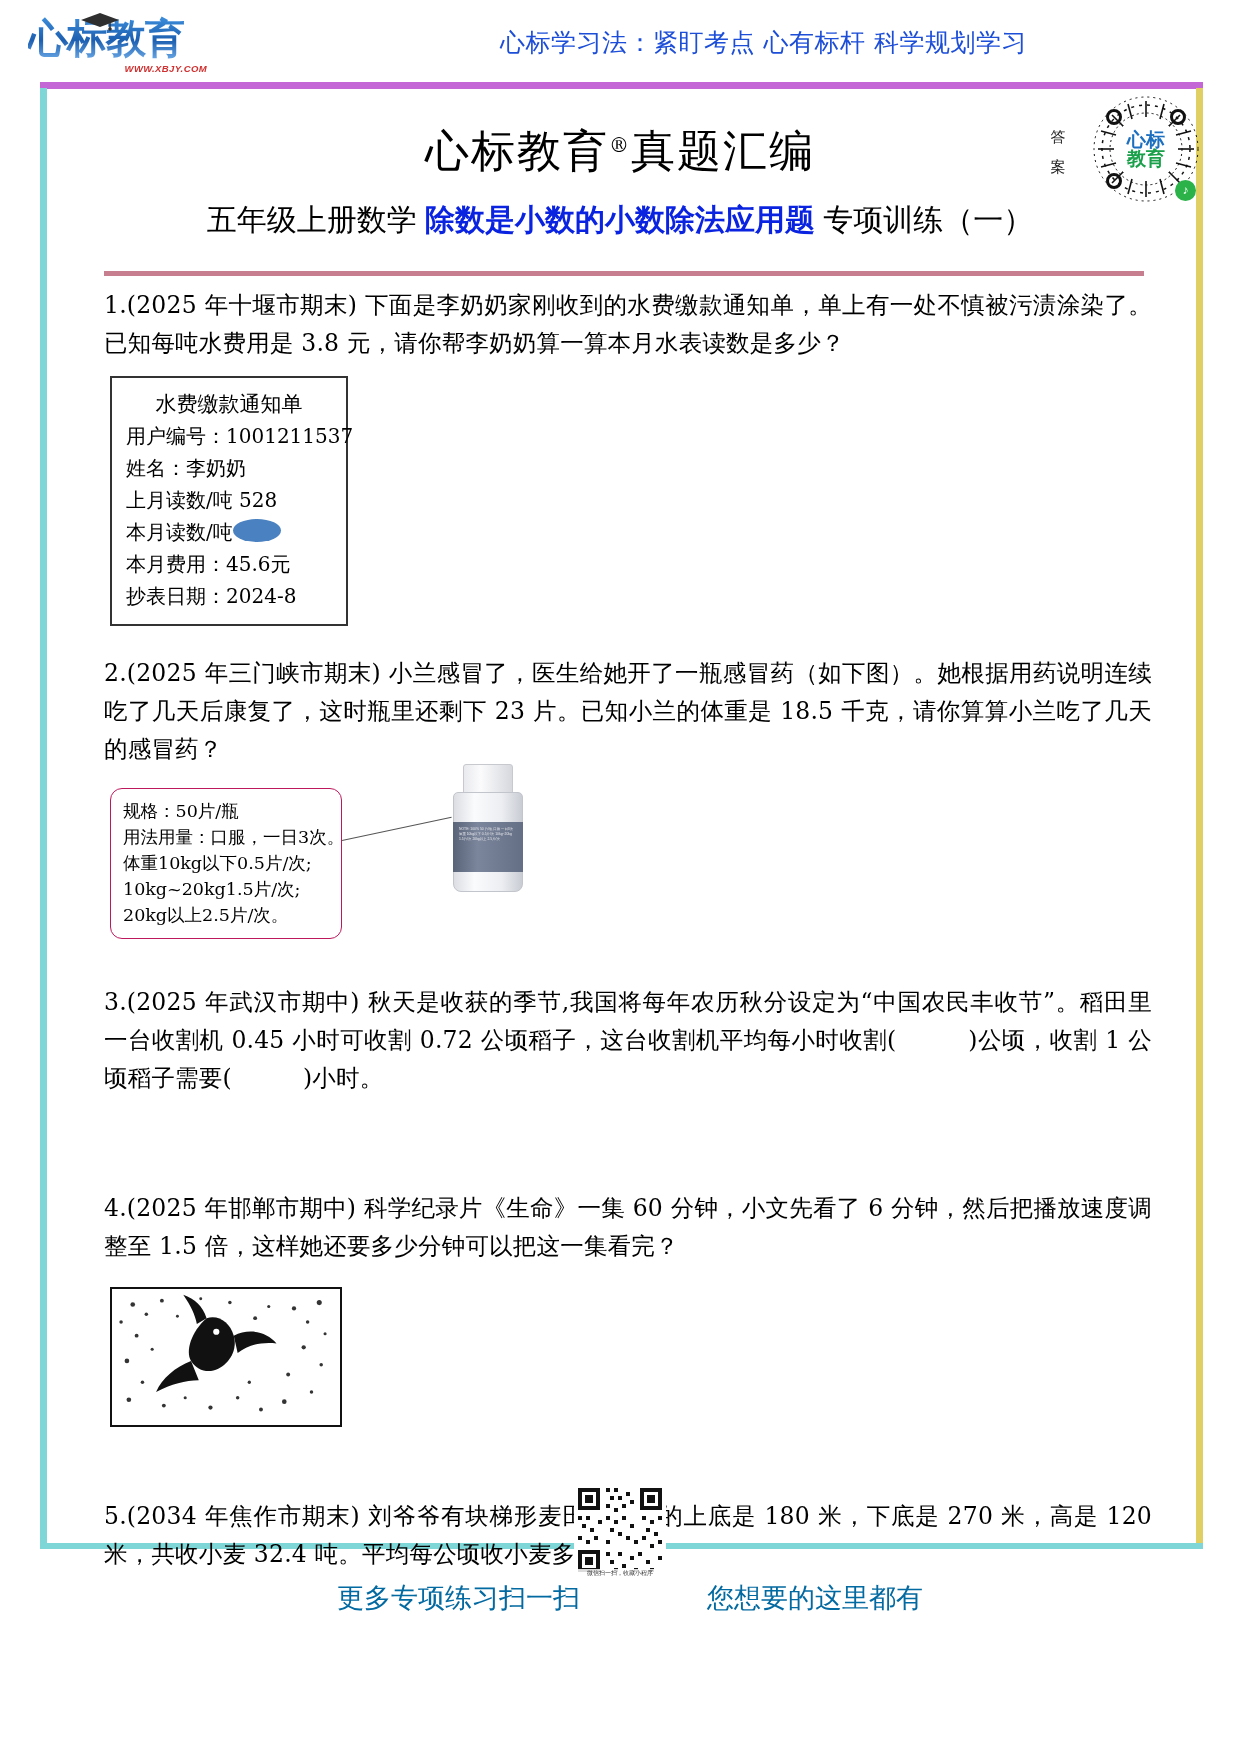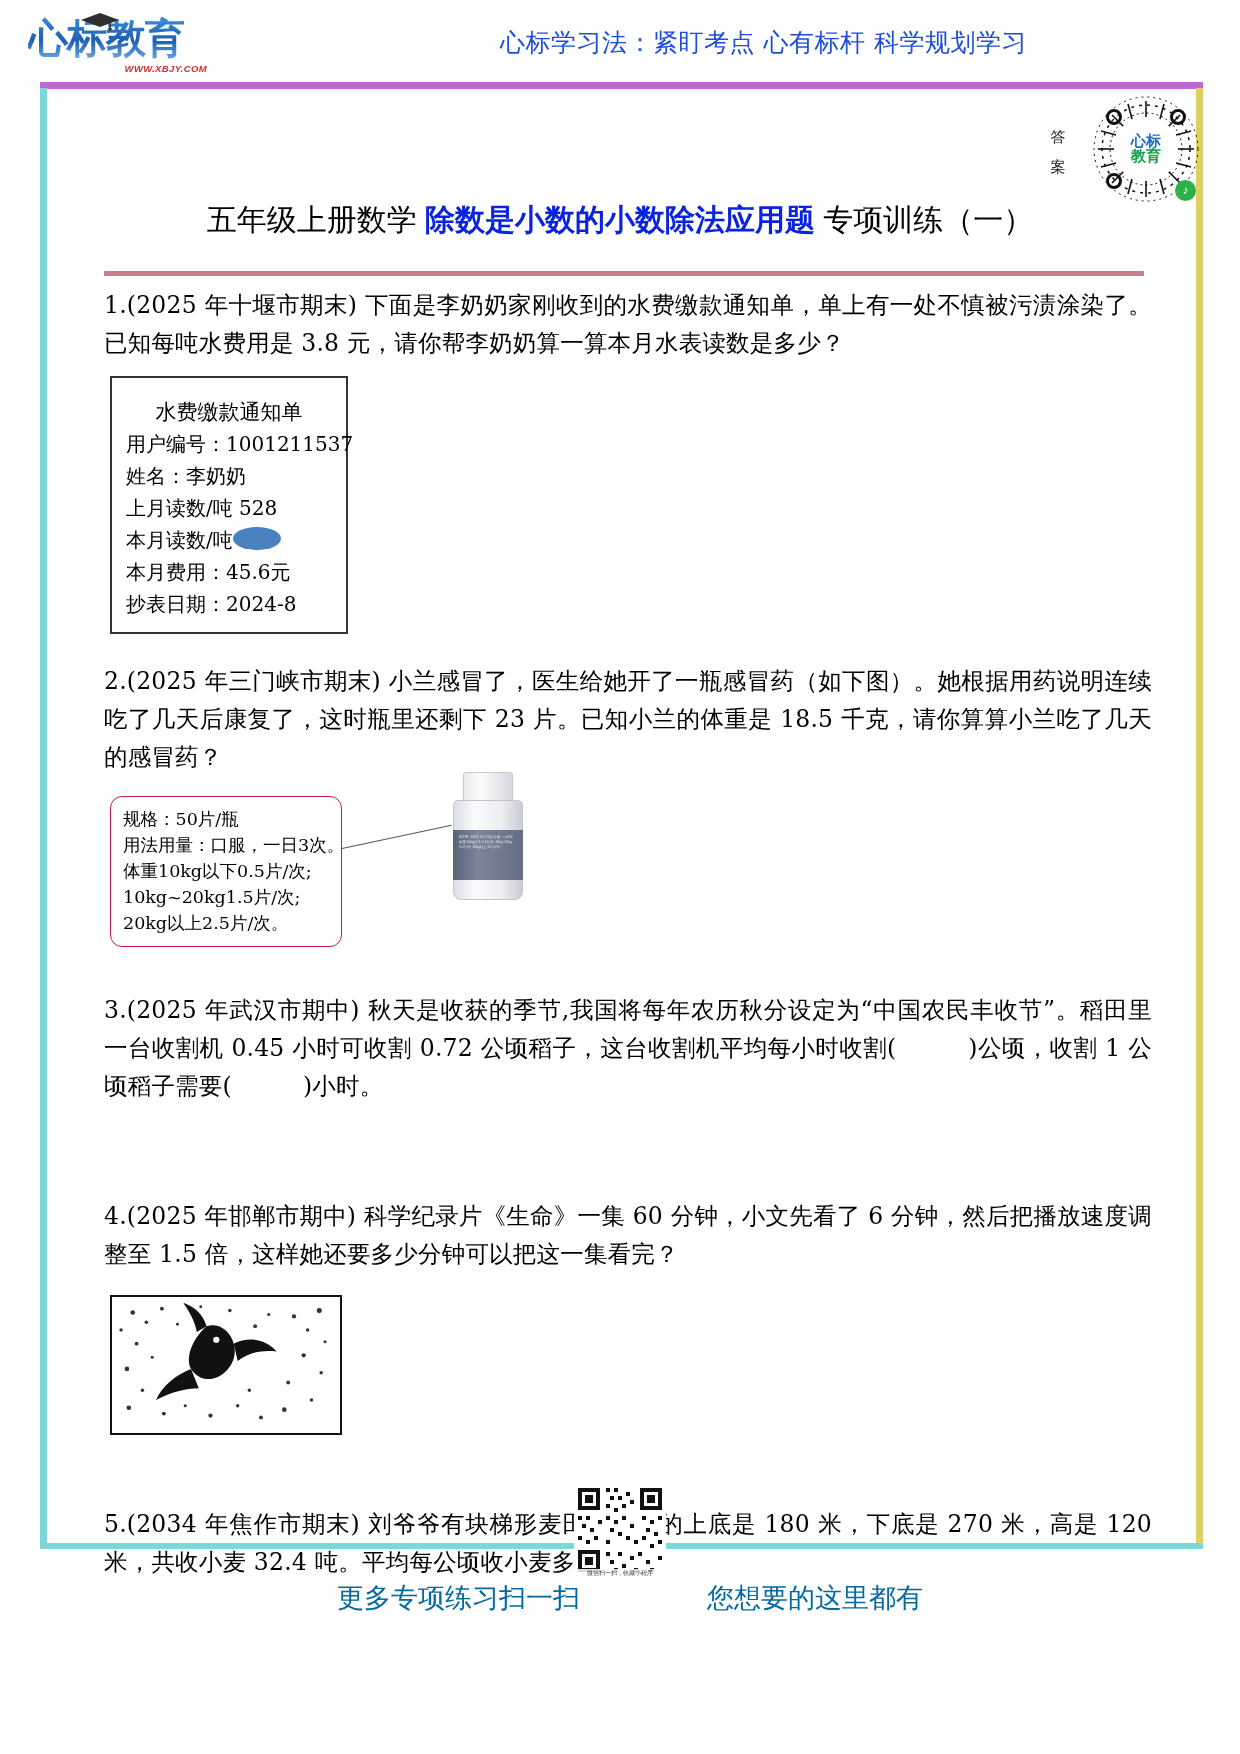--- a/index.html
+++ b/index.html
@@ -145,23 +145,23 @@
     transform: translate(-50%, -50%);
     width: 46px; height: 46px;
     background: #fff;
     display: flex;
     flex-direction: column;
     align-items: center;
     justify-content: center;
     line-height: 1;
   }
   .qr-core span {
-    font-family: Liberation Serif, serif;
+    font-family: Liberation Sans, sans-serif;
     font-weight: bold;
-    font-size: 15px;
+    font-size: 19px;
     color: #1d6fc0;
   }
   .qr-core span.g { color: #1aa04a; }
   .qr-badge {
     position: absolute;
     right: 4px; bottom: 2px;
     width: 21px; height: 21px;
     border-radius: 50%;
     background: #2bb34a;
     color: #fff;
@@ -215,21 +215,21 @@
   .q3  { margin-top: 40px; }
   .q4  { margin-top: 92px; }
   .q5  { margin-top: 70px; }
 
   
   .bill-box {
     margin-top: 14px;
     margin-left: 6px;
     width: 238px;
     border: 2px solid #333;
-    padding: 18px 0 12px 0;
+    padding: 10px 0 12px 0;
     background: #fff;
   }
   .bill-title {
     text-align: center;
     font-size: 21px;
     line-height: 32px;
     font-family: "DejaVu Serif", "Liberation Serif", serif;
   }
   .bill-row {
     font-size: 20px;
@@ -380,20 +380,23 @@
       <div class="logo-url">WWW.XBJY.COM</div>
     </div>
     <div class="slogan">心标学习法：紧盯考点 心有标杆 科学规划学习</div>
   </div>
 
   <div class="frame-top"></div>
   <div class="frame-left"></div>
   <div class="frame-right"></div>
   <div class="frame-bottom"></div>
 
+  <div class="doc-title">
+    <span>心标教育</span><sup>®</sup><span>真题汇编</span>
+  </div>
 
   <div class="answer-label">答案</div>
 
   <div class="qr">
     <svg viewBox="0 0 108 108" width="108" height="108">
       <g fill="#111">
         <circle cx="54" cy="54" r="52" fill="none" stroke="#111" stroke-width="1" stroke-dasharray="2 4"></circle>
         <circle cx="54" cy="54" r="44" fill="none" stroke="#111" stroke-width="1.5" stroke-dasharray="3 5"></circle>
         <circle cx="54" cy="54" r="36" fill="none" stroke="#111" stroke-width="1" stroke-dasharray="2 3"></circle>
         <g stroke="#111" stroke-width="1.6">

